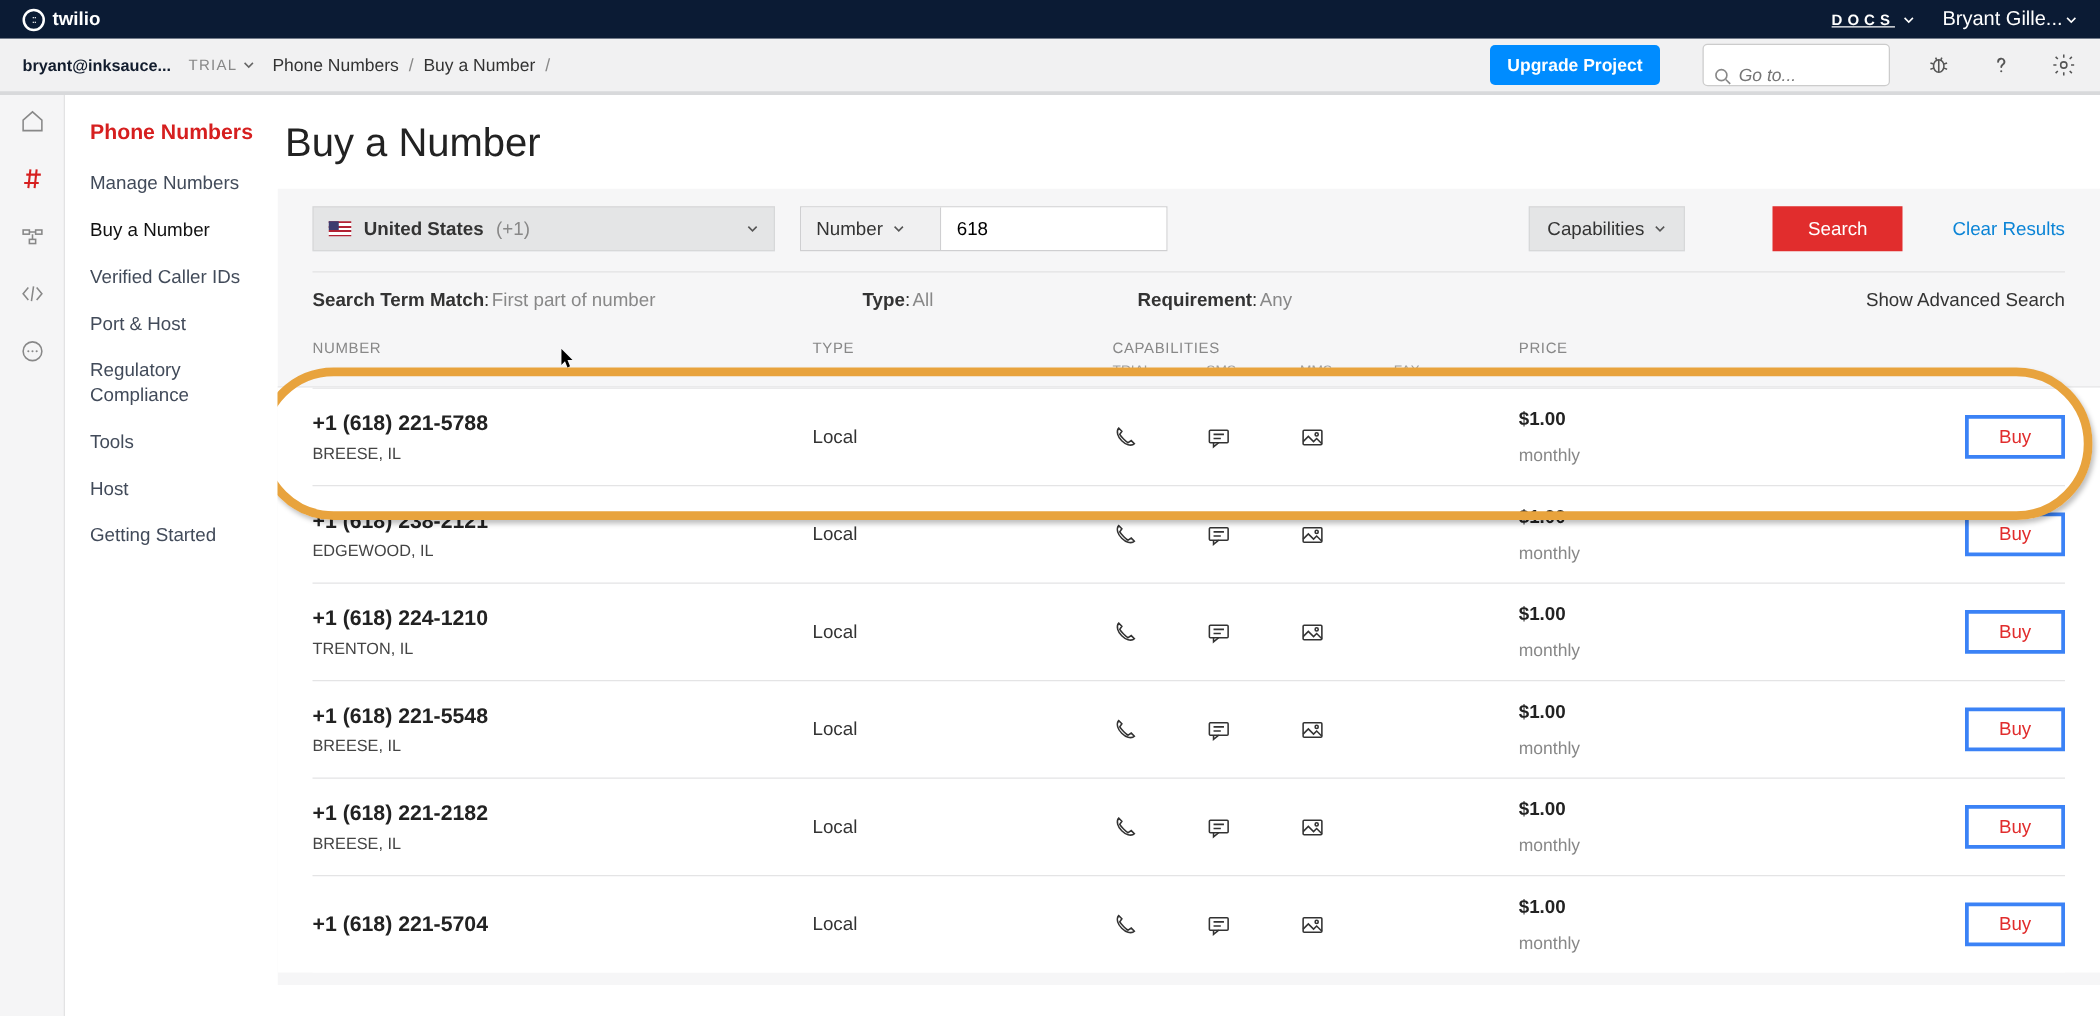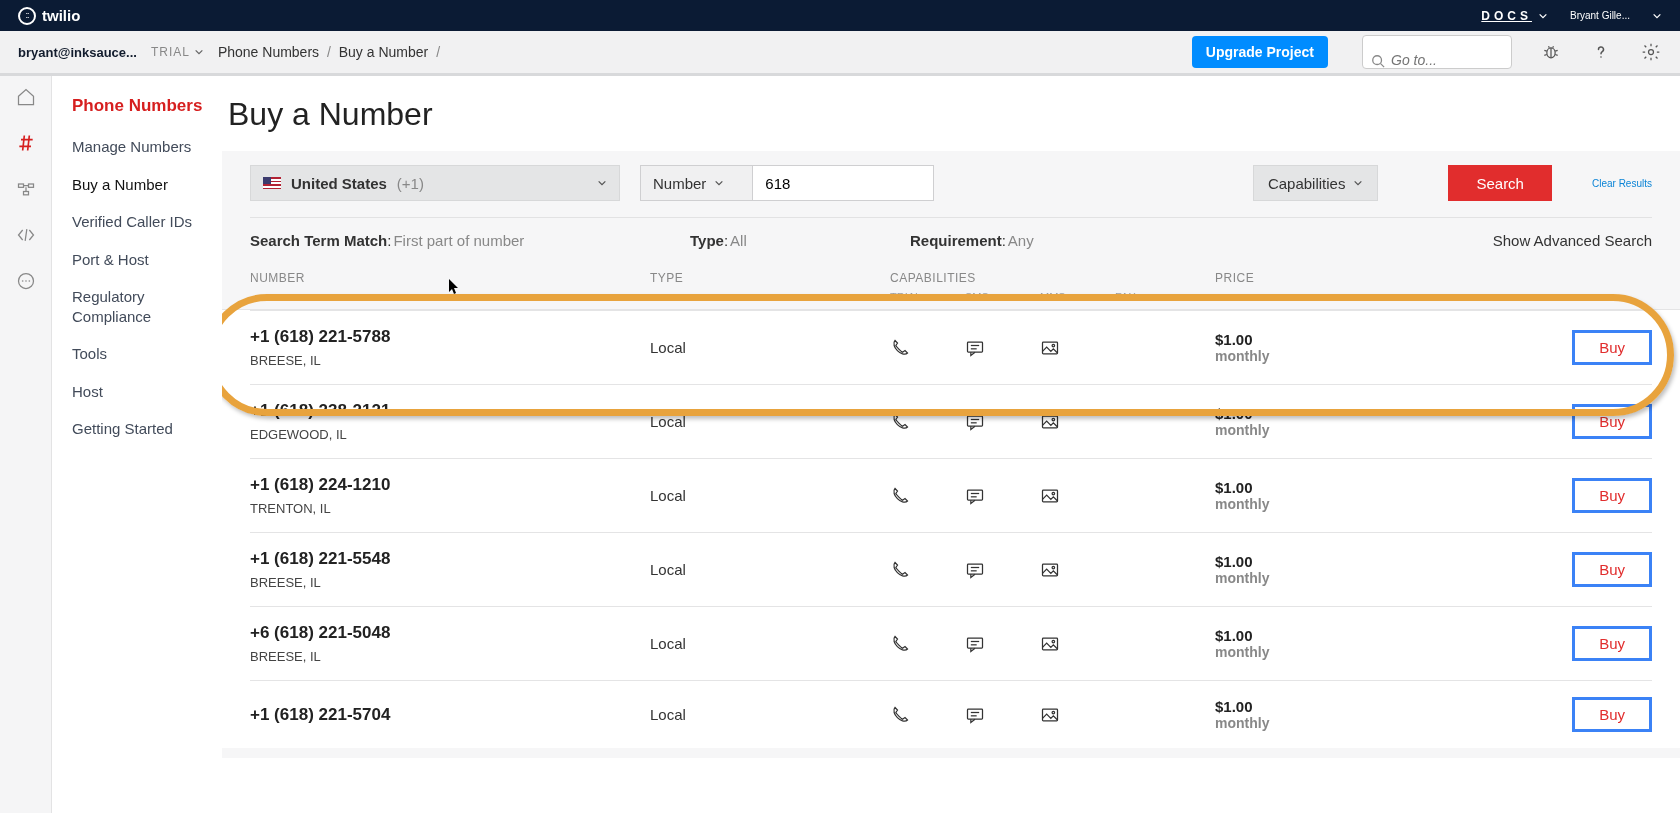--- a/index.html
+++ b/index.html
@@ -6,21 +6,21 @@
   body { font-family: -apple-system, BlinkMacSystemFont, "Segoe UI", Arial, sans-serif; font-size: 14px; color: #121C2D; background: #fff; width: 1680px; height: 813px; overflow: hidden; }
 
   
   .topbar { background: #0b1b34; height: 31px; display: flex; align-items: center; padding: 0 18px; color: #fff; }
   .topbar .logo-wrap { display:flex; align-items:center; gap:6px; }
   .topbar .logo-circ { width:18px; height:18px; border:2px solid #fff; border-radius:50%; position:relative; display:flex; align-items:center; justify-content:center;}
   .topbar .logo-dots { font-size:9px; line-height:1; letter-spacing:-1px; color:#fff; }
   .topbar .logo-text { font-weight:700; font-size:15px; }
   .topbar .spacer { flex:1; }
   .topbar .docs { letter-spacing: 4px; font-size:12px; font-weight:600; margin-right:22px; display:flex; align-items:center; gap:6px;text-decoration:underline;}
-  .topbar .user { font-size:10px; display:flex; align-items:center; gap:22px; }
+  .topbar .user { font-size:16px; display:flex; align-items:center; gap:2px; }
   .chev { width:10px; height:10px; display:inline-block; }
   .chev svg { display:block; }
 
   
   .subbar { background:#f1f1f2; height:45px; border-bottom:3px solid #d8d9db; display:flex; align-items:center; padding:0 18px; gap:14px; }
   .subbar .acct { font-weight:600; font-size:13px; }
   .subbar .trial { color:#888; font-size:12px; letter-spacing:1px; display:flex; align-items:center; gap:4px; }
   .crumbs { font-size:14px; color:#333; }
   .crumb-sep { color:#888; margin:0 4px; }
   .crumb-link { color:#333; }
@@ -52,38 +52,38 @@
   .sel .flag { width:18px; height:12px; background:linear-gradient(to bottom,#b22234 0 15%,#fff 15% 30%,#b22234 30% 45%,#fff 45% 60%,#b22234 60% 75%,#fff 75% 90%,#b22234 90% 100%); position:relative;}
   .sel .flag::before{content:"";position:absolute;left:0;top:0;width:8px;height:7px;background:#3c3b6e;}
   .sel .strong { font-weight:700; }
   .sel .light { color:#888; }
   .sel .grow { flex:1; }
   .numfilter { display:flex; border:1px solid #cfcfd1; height:36px; background:#fff;}
   .numfilter .lab { background:#f0f0f1; padding:0 28px 0 12px; display:flex; align-items:center; font-size:15px; color:#333; border-right:1px solid #cfcfd1; gap:8px;}
   .numfilter input { border:none; outline:none; padding:0 12px; font-size:15px; width:180px; }
   .capbtn { background:#e4e5e6; border:1px solid #d7d8d9; height:36px; padding:0 14px; display:flex; align-items:center; gap:8px; font-size:15px; color:#333; margin-left:auto;}
   .searchbtn { background:#e12d2d; color:#fff; border:none; height:36px; padding:0 28px; font-weight:400; font-size:15px;}
-  .clear { color:#0b84d6; font-size:10px; margin-left:20px; background:none; border:none; }
+  .clear { color:#0b84d6; font-size:15px; margin-left:20px; background:none; border:none; }
 
   .meta { display:flex; padding:14px 0 10px 0; font-size:15px; color:#333;}
   .meta .k { font-weight:600; color:#333;}
   .meta .v { color:#888; margin-left:2px;}
   .meta .g { width:220px;}
   .meta .g1 { flex:0 0 440px;}
   .meta .adv { margin-left:auto; color:#333; }
 
   .cols { display:grid; grid-template-columns: 400px 240px 75px 75px 75px 100px 1fr 120px; padding:12px 0 6px; color:#888; font-size:12px; letter-spacing:0.5px;}
   .subcols { display:grid; grid-template-columns: 400px 240px 75px 75px 75px 100px 1fr 120px; color:#a0a0a0; font-size:11px; padding-bottom:6px;}
   .row { display:grid; grid-template-columns: 400px 240px 75px 75px 75px 100px 1fr 120px; padding:16px 0; border-top:1px solid #e4e4e5; align-items:center; background:#fff;}
   .rows { background:#fff; border-top:1px solid #e4e4e5; margin:0 -28px; padding:0 28px;}
   .row .num { font-weight:700; font-size:17px; color:#222;}
   .row .loc { font-size:13px; color:#444; margin-top:6px; font-weight:400;}
   .row .type { font-size:15px; color:#333;}
   .row .price { font-size:15px; font-weight:700; color:#222;}
-  .row .period { font-size:14px; color:#888; font-weight:700;}
+  .row .period { font-size:14px; color:#888; font-weight:400;margin-top:12px;}
   .buybtn { border:3px solid #3b82f6; color:#e12d2d; background:#fff; padding:6px 24px; font-size:15px; justify-self:end;}
   .capico { width:20px; height:20px; color:#333;}
   .capico svg{width:20px;height:20px;}
 
   .highlight-ring {
     position:absolute;
     pointer-events:none;
     border:7px solid #e8a33d;
     border-radius:70px;
     box-shadow: 2px 3px 4px rgba(0,0,0,0.25);
@@ -392,21 +392,21 @@
               </svg></div>
             <div></div>
             <div>
               <div class="price">$1.00</div>
               <div class="period">monthly</div>
             </div>
             <button class="buybtn">Buy</button>
           </div>
           <div class="row">
             <div>
-              <div class="num">+6 (618) 221-5048</div>
+              <div class="num">+1 (618) 221-2182</div>
               <div class="loc">BREESE, IL</div>
             </div>
             <div class="type">Local</div>
             <div class="capico"><svg viewBox="0 0 24 24">
                 <path d="M6 3 C6 3 4 5 5 9 C6 13 11 18 15 19 C19 20 21 18 21 18 L18 15 L15 17 C13 16 8 11 7 9 L9 6 Z" stroke="#333" stroke-width="1.5" fill="none"></path>
               </svg></div>
             <div class="capico"><svg viewBox="0 0 24 24">
                 <rect x="3" y="5" width="18" height="12" rx="1" stroke="#333" stroke-width="1.5" fill="none"></rect>
                 <path d="M7 17 L7 21 L12 17" stroke="#333" stroke-width="1.5" fill="none"></path>
                 <line x1="7" y1="9" x2="17" y2="9" stroke="#333" stroke-width="1.5"></line>

